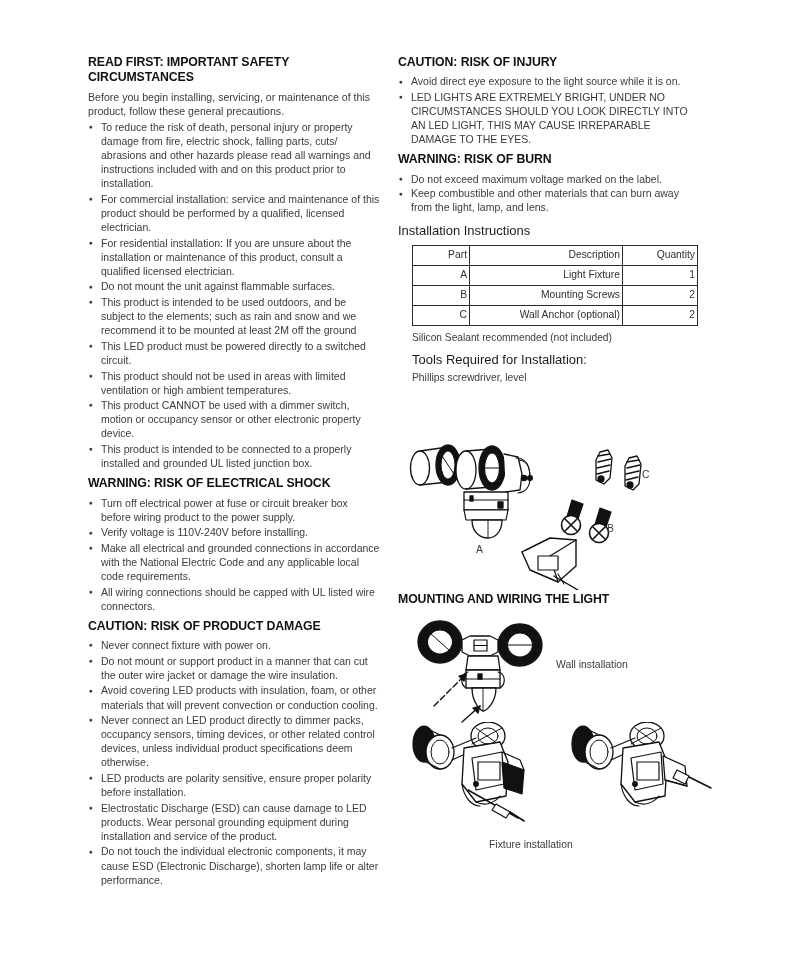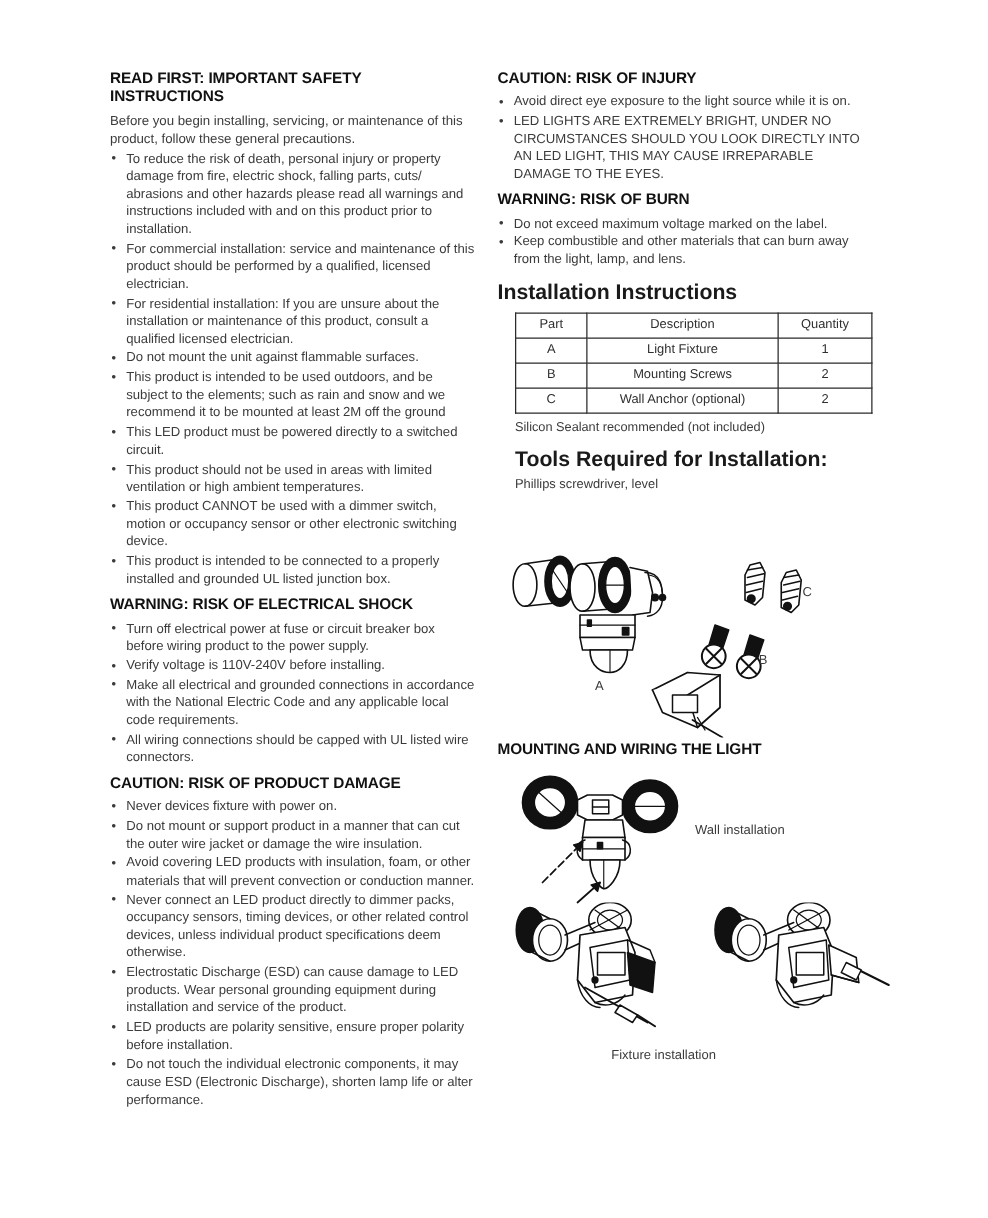--- a/index.html
+++ b/index.html
@@ -18,22 +18,22 @@
 
   h2.sec{
     font-size:12.3px;
     font-weight:bold;
     color:#111111;
     margin:0 0 4px 0;
     letter-spacing:-0.1px;
     line-height:1.25;
   }
   h3.sub{
-    font-size:17px;
-    font-weight:bold;
+    font-size:13px;
+    font-weight:normal;
     color:#1a1a1a;
     margin:9px 0 4px 0;
     line-height:1.25;
   }
   p.intro{
     font-size:10.6px;
     line-height:14.1px;
     margin:0 0 2px 0;
     color:#3b3b3b;
   }
@@ -63,21 +63,21 @@
 
   table.parts{
     border-collapse:collapse;
     width:286px;
     margin:5px 0 5px 14px;
   }
   table.parts td,table.parts th{
     border:1px solid #2a2a2a;
     font-size:10.3px;
     font-weight:normal;
-    text-align:center;
+    text-align:right;
     color:#2f2f2f;
     padding:3px 2px 4px 2px;
     line-height:12px;
   }
   table.parts .c-part{width:52px;}
   table.parts .c-qty{width:70px;}
   p.note{
     font-size:10.2px;
     margin:6px 0 0 14px;
     color:#3b3b3b;
@@ -97,50 +97,50 @@
   svg{display:block;}
   .fig{position:absolute;}
 </style>
 </head>
 <body>
 
 <div class="page">
 
   <div class="col col-left">
 
-    <h2 class="sec">READ FIRST: IMPORTANT SAFETY INSTRUCTIONS</h2>
+    <h2 class="sec">READ FIRST: IMPORTANT SAFETY CIRCUMSTANCES</h2>
     <p class="intro">Before you begin installing, servicing, or maintenance of this product, follow these general precautions.</p>
     <ul class="bul">
       <li>To reduce the risk of death, personal injury or property damage from fire, electric shock, falling parts, cuts/ abrasions and other hazards please read all warnings and instructions included with and on this product prior to installation.</li>
       <li>For commercial installation: service and maintenance of this product should be performed by a qualified, licensed electrician.</li>
       <li>For residential installation: If you are unsure about the installation or maintenance of this product, consult a qualified licensed electrician.</li>
       <li>Do not mount the unit against flammable surfaces.</li>
       <li>This product is intended to be used outdoors, and be subject to the elements; such as rain and snow and we recommend it to be mounted at least 2M off the ground</li>
       <li>This LED product must be powered directly to a switched circuit.</li>
       <li>This product should not be used in areas with limited ventilation or high ambient temperatures.</li>
-      <li>This product CANNOT be used with a dimmer switch, motion or occupancy sensor or other electronic switching device.</li>
+      <li>This product CANNOT be used with a dimmer switch, motion or occupancy sensor or other electronic property device.</li>
       <li>This product is intended to be connected to a properly installed and grounded UL listed junction box.</li>
     </ul>
 
     <h2 class="sec">WARNING: RISK OF ELECTRICAL SHOCK</h2>
     <ul class="bul">
       <li>Turn off electrical power at fuse or circuit breaker box before wiring product to the power supply.</li>
       <li>Verify voltage is 110V-240V before installing.</li>
       <li>Make all electrical and grounded connections in accordance with the National Electric Code and any applicable local code requirements.</li>
       <li>All wiring connections should be capped with UL listed wire connectors.</li>
     </ul>
 
     <h2 class="sec">CAUTION: RISK OF PRODUCT DAMAGE</h2>
     <ul class="bul">
-      <li>Never devices fixture with power on.</li>
+      <li>Never connect fixture with power on.</li>
       <li>Do not mount or support product in a manner that can cut the outer wire jacket or damage the wire insulation.</li>
-      <li>Avoid covering LED products with insulation, foam, or other materials that will prevent convection or conduction manner.</li>
+      <li>Avoid covering LED products with insulation, foam, or other materials that will prevent convection or conduction cooling.</li>
       <li>Never connect an LED product directly to dimmer packs, occupancy sensors, timing devices, or other related control devices, unless individual product specifications deem otherwise.</li>
+      <li>LED products are polarity sensitive, ensure proper polarity before installation.</li>
       <li>Electrostatic Discharge (ESD) can cause damage to LED products.  Wear personal grounding equipment during installation and service of the product.</li>
-      <li>LED products are polarity sensitive, ensure proper polarity before installation.</li>
       <li>Do not touch the individual electronic components, it may cause ESD (Electronic Discharge), shorten lamp life or alter performance.</li>
     </ul>
   </div>
 
   <div class="col col-right">
 
     <h2 class="sec">CAUTION: RISK OF INJURY</h2>
     <ul class="bul">
       <li>Avoid direct eye exposure to the light source while it is on.</li>
       <li>LED LIGHTS ARE EXTREMELY BRIGHT, UNDER NO CIRCUMSTANCES SHOULD YOU LOOK DIRECTLY INTO AN LED LIGHT, THIS MAY CAUSE IRREPARABLE DAMAGE TO THE EYES.</li>

